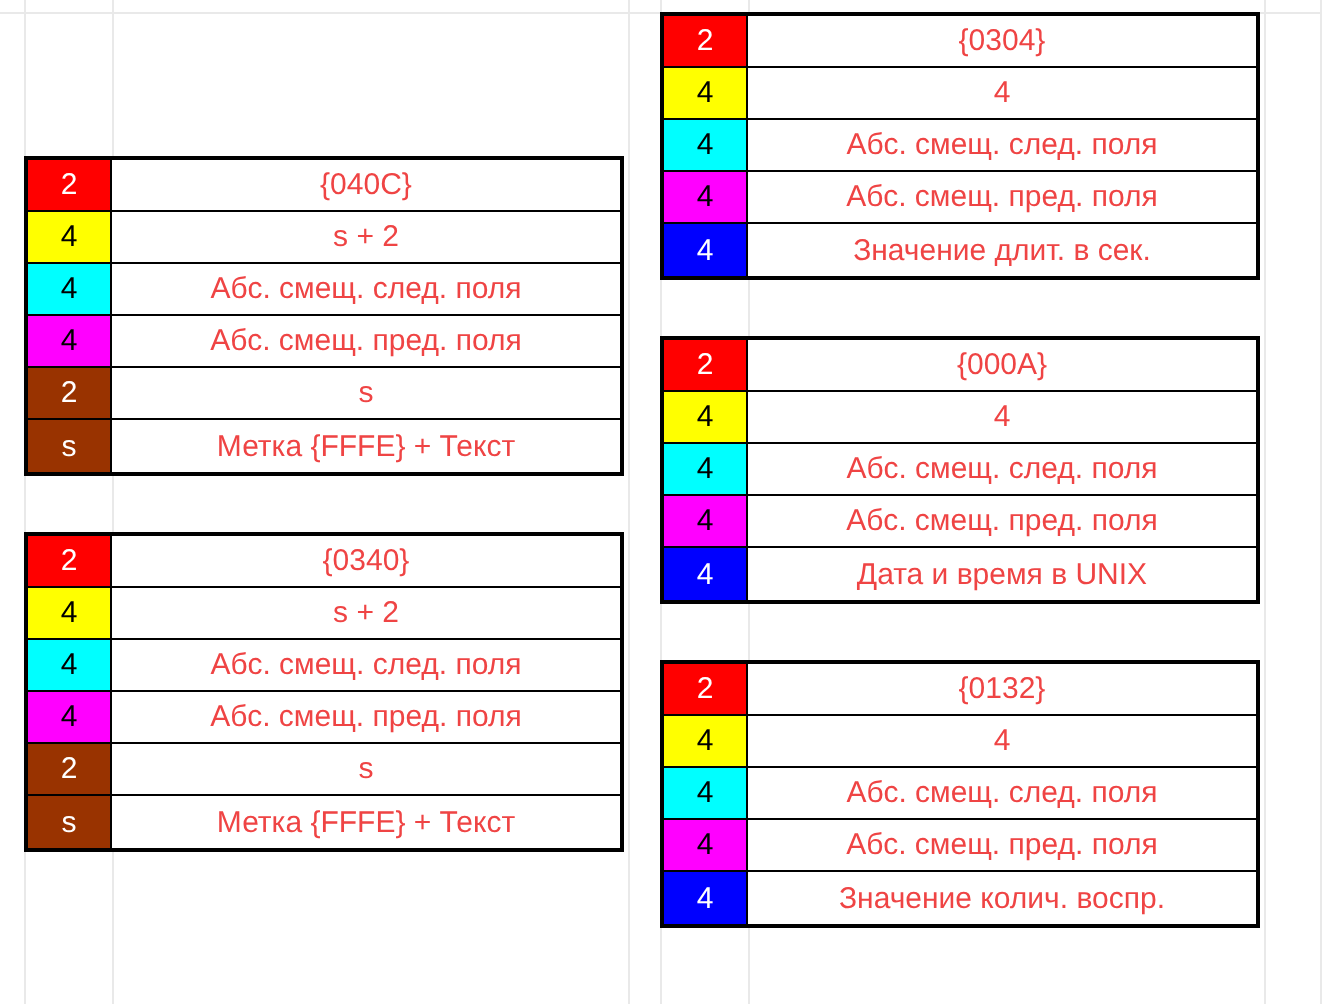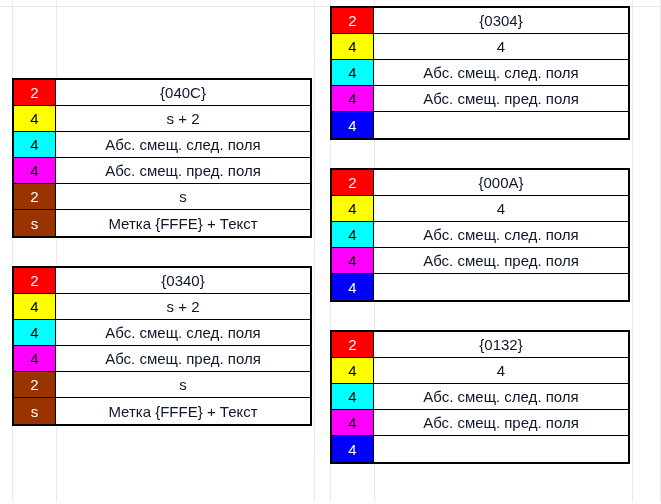--- a/index.html
+++ b/index.html
@@ -62,21 +62,21 @@
     border-right: 1px solid #000;
     color: #000;
     font-size: 15px;
   }
   .row:first-child .sz { color: #fff; }
   .desc {
     flex: 1;
     display: flex;
     align-items: center;
     justify-content: center;
-    color: #0f172a;
+    color: #ef4444;
     font-size: 15px;
     padding: 0 4px;
     white-space: nowrap;
   }
   .c-red    { background: #ff0000; }
   .c-yellow { background: #ffff00; }
   .c-cyan   { background: #00ffff; }
   .c-magenta{ background: #ff00ff; }
   .c-brown  { background: #993300; color: #fff !important; }
   .c-blue   { background: #0000ff; color: #fff !important; }
@@ -170,20 +170,21 @@
       <div class="row">
         <div class="sz c-cyan">4</div>
         <div class="desc">Абс. смещ. след. поля</div>
       </div>
       <div class="row">
         <div class="sz c-magenta">4</div>
         <div class="desc">Абс. смещ. пред. поля</div>
       </div>
       <div class="row">
         <div class="sz c-blue">4</div>
+        <div class="desc">Значение длит. в сек.</div>
       </div>
     </div>
 
     <div class="block">
       <div class="row">
         <div class="sz c-red">2</div>
         <div class="desc">{000A}</div>
       </div>
       <div class="row">
         <div class="sz c-yellow">4</div>
@@ -192,20 +193,21 @@
       <div class="row">
         <div class="sz c-cyan">4</div>
         <div class="desc">Абс. смещ. след. поля</div>
       </div>
       <div class="row">
         <div class="sz c-magenta">4</div>
         <div class="desc">Абс. смещ. пред. поля</div>
       </div>
       <div class="row">
         <div class="sz c-blue">4</div>
+        <div class="desc">Дата и время в UNIX</div>
       </div>
     </div>
 
     <div class="block">
       <div class="row">
         <div class="sz c-red">2</div>
         <div class="desc">{0132}</div>
       </div>
       <div class="row">
         <div class="sz c-yellow">4</div>
@@ -214,17 +216,18 @@
       <div class="row">
         <div class="sz c-cyan">4</div>
         <div class="desc">Абс. смещ. след. поля</div>
       </div>
       <div class="row">
         <div class="sz c-magenta">4</div>
         <div class="desc">Абс. смещ. пред. поля</div>
       </div>
       <div class="row">
         <div class="sz c-blue">4</div>
+        <div class="desc">Значение колич. воспр.</div>
       </div>
     </div>
 
   </div>
 </div>
 
 </body></html>

